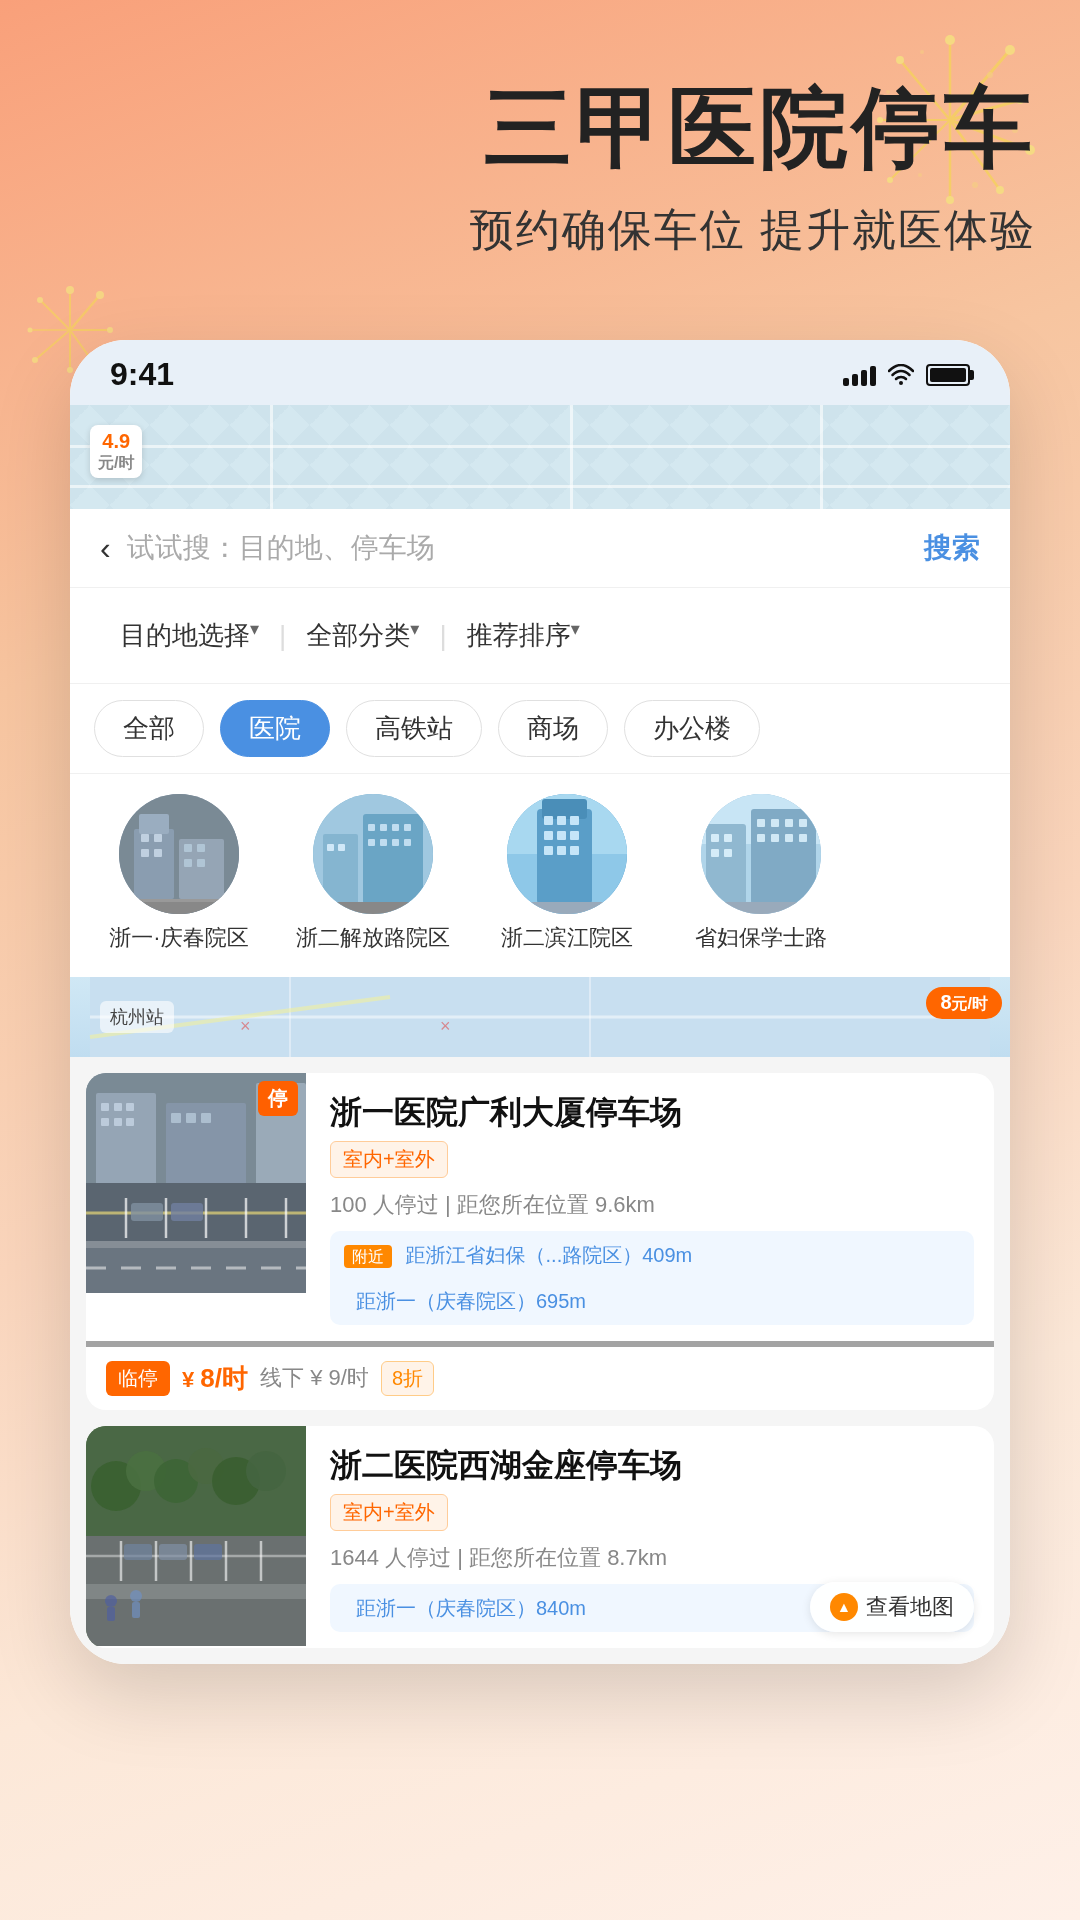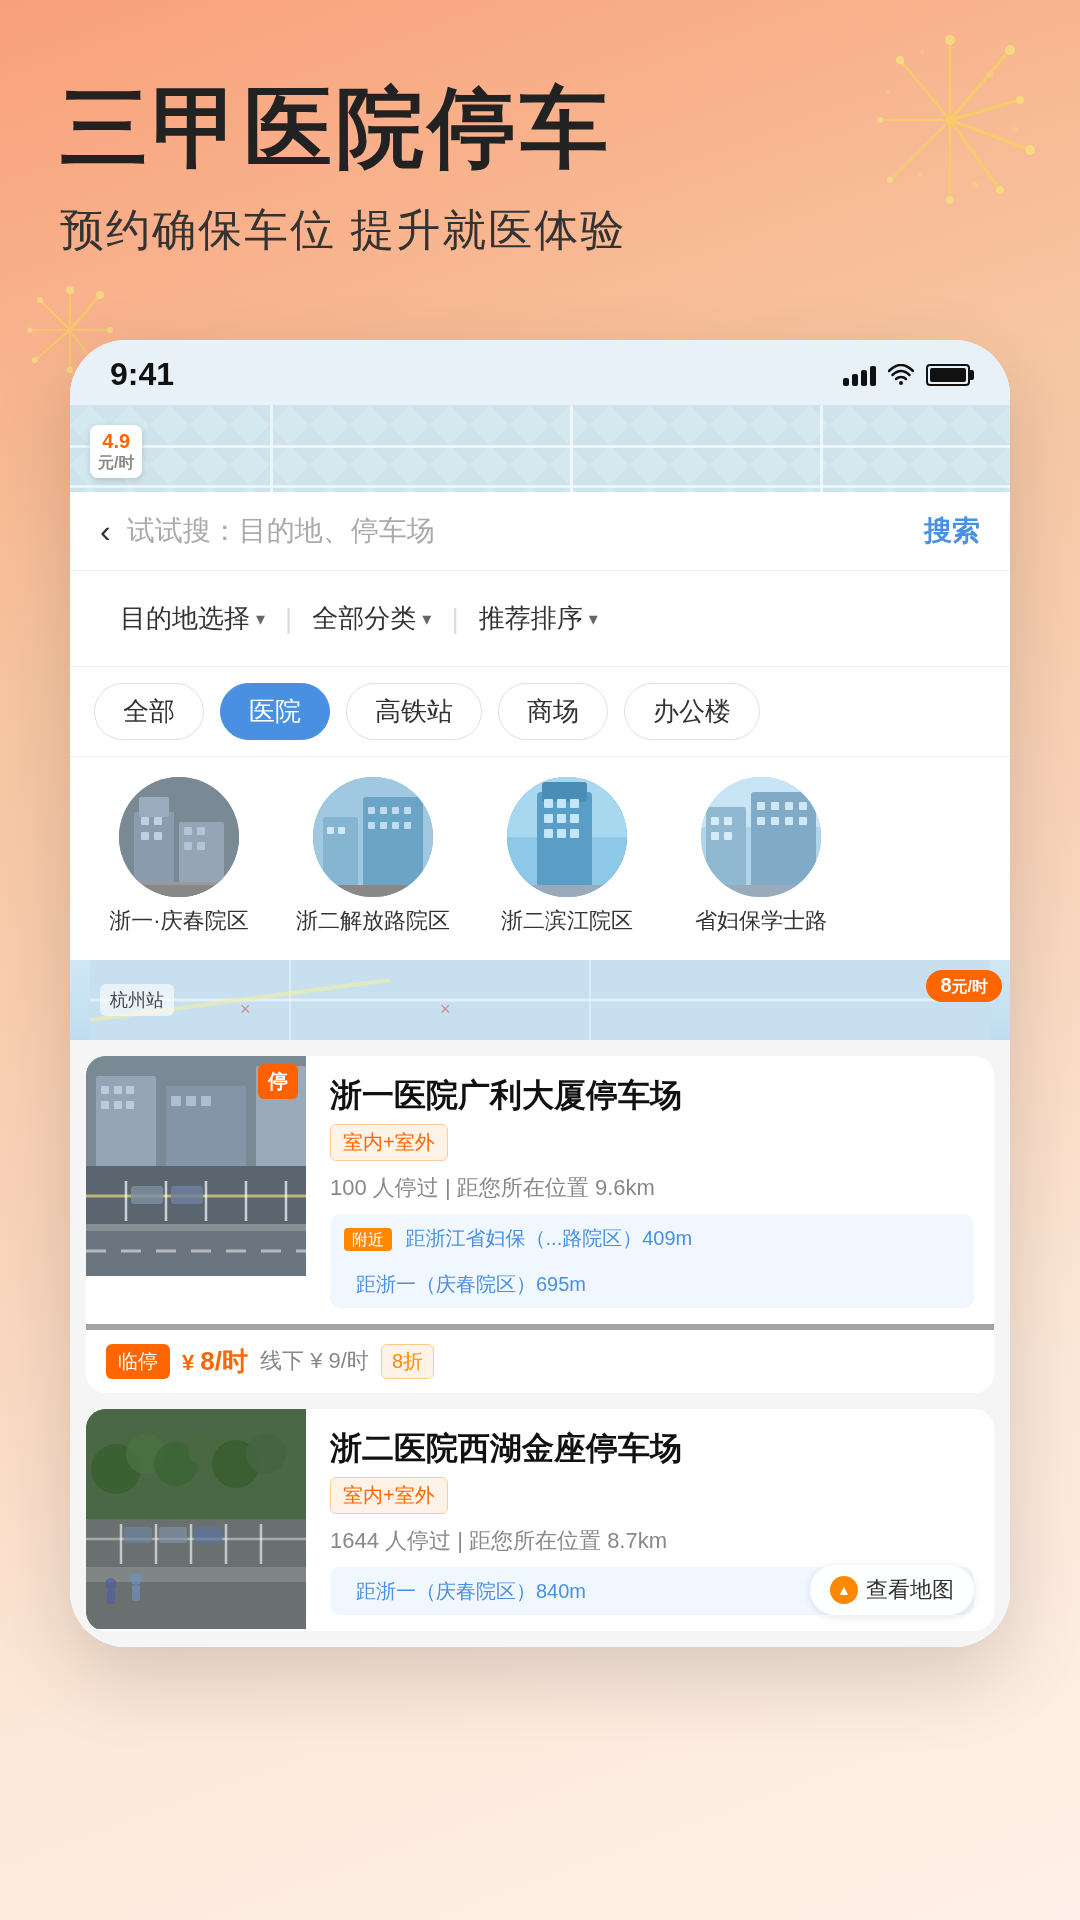--- a/index.html
+++ b/index.html
@@ -30,21 +30,22 @@
       left: 20px;
       width: 100px;
       height: 100px;
       z-index: 1;
     }
 
     
     .header-area {
       position: relative;
       z-index: 2;
-      padding: 80px 84px 40px 60px;
+      padding: 80px 44px 40px 60px;
+      text-align: right;
     }
 
     .main-title {
       font-size: 88px;
       font-weight: 900;
       color: #222;
       letter-spacing: 4px;
       margin-bottom: 24px;
       line-height: 1.1;
     }
@@ -129,21 +130,21 @@
     .battery-fill {
       width: 100%;
       height: 100%;
       background: #111;
       border-radius: 2px;
     }
 
     
     .map-area {
       background: #d4e8f0;
-      height: 87px;
+      height: 104px;
       position: relative;
       overflow: hidden;
     }
 
     .map-bg {
       position: absolute;
       inset: 0;
       background: 
         linear-gradient(45deg, #c8dde8 25%, transparent 25%),
         linear-gradient(-45deg, #c8dde8 25%, transparent 25%),
@@ -220,22 +221,20 @@
       background: white;
       padding: 20px 30px;
       display: flex;
       align-items: center;
       gap: 0;
       border-bottom: 1px solid #f0f0f0;
     }
 
     .filter-btn {
       display: flex;
-      align-items: center;
-      gap: 6px;
       font-size: 26px;
       color: #333;
       padding: 10px 20px;
       cursor: pointer;
       white-space: nowrap;
     }
 
     .filter-arrow {
       font-size: 18px;
       color: #666;

